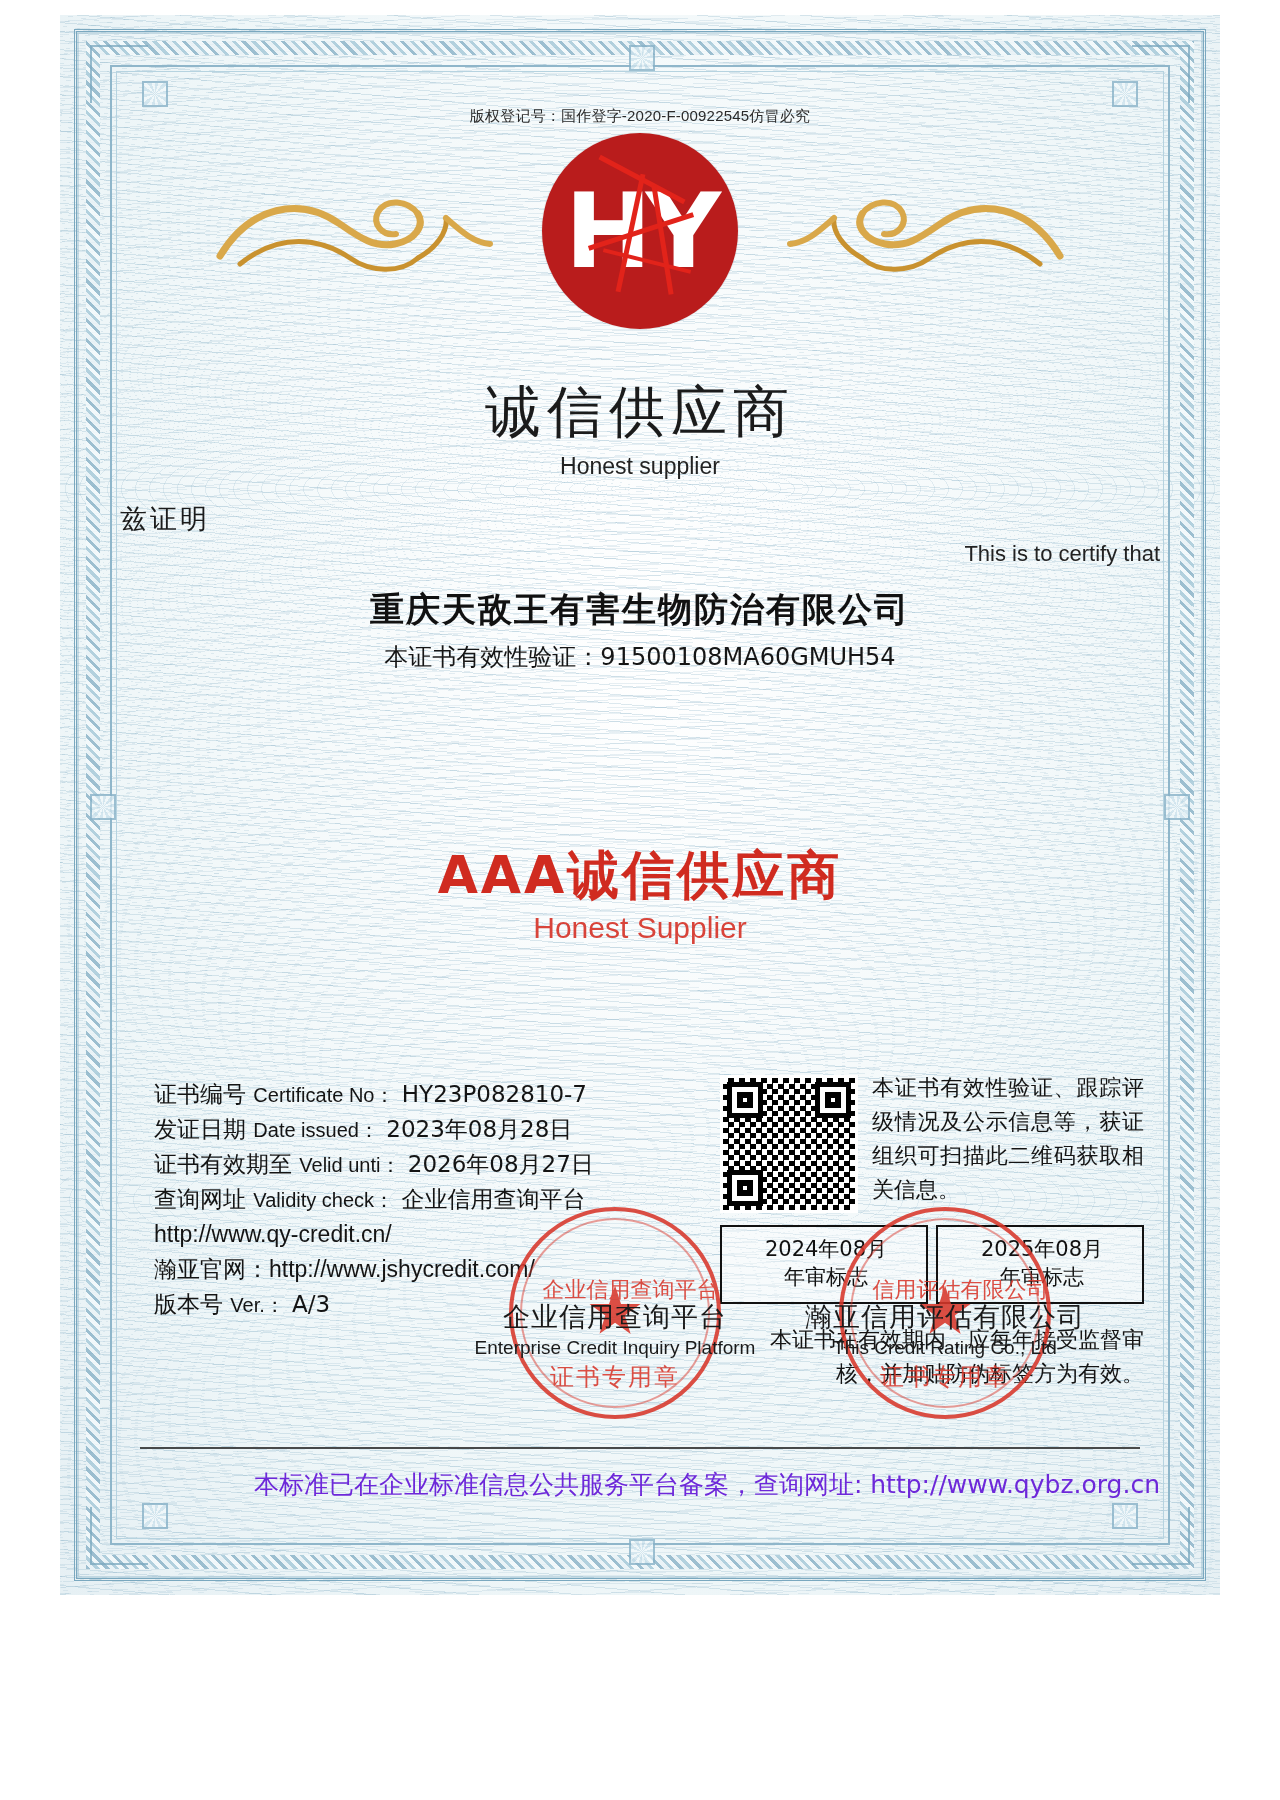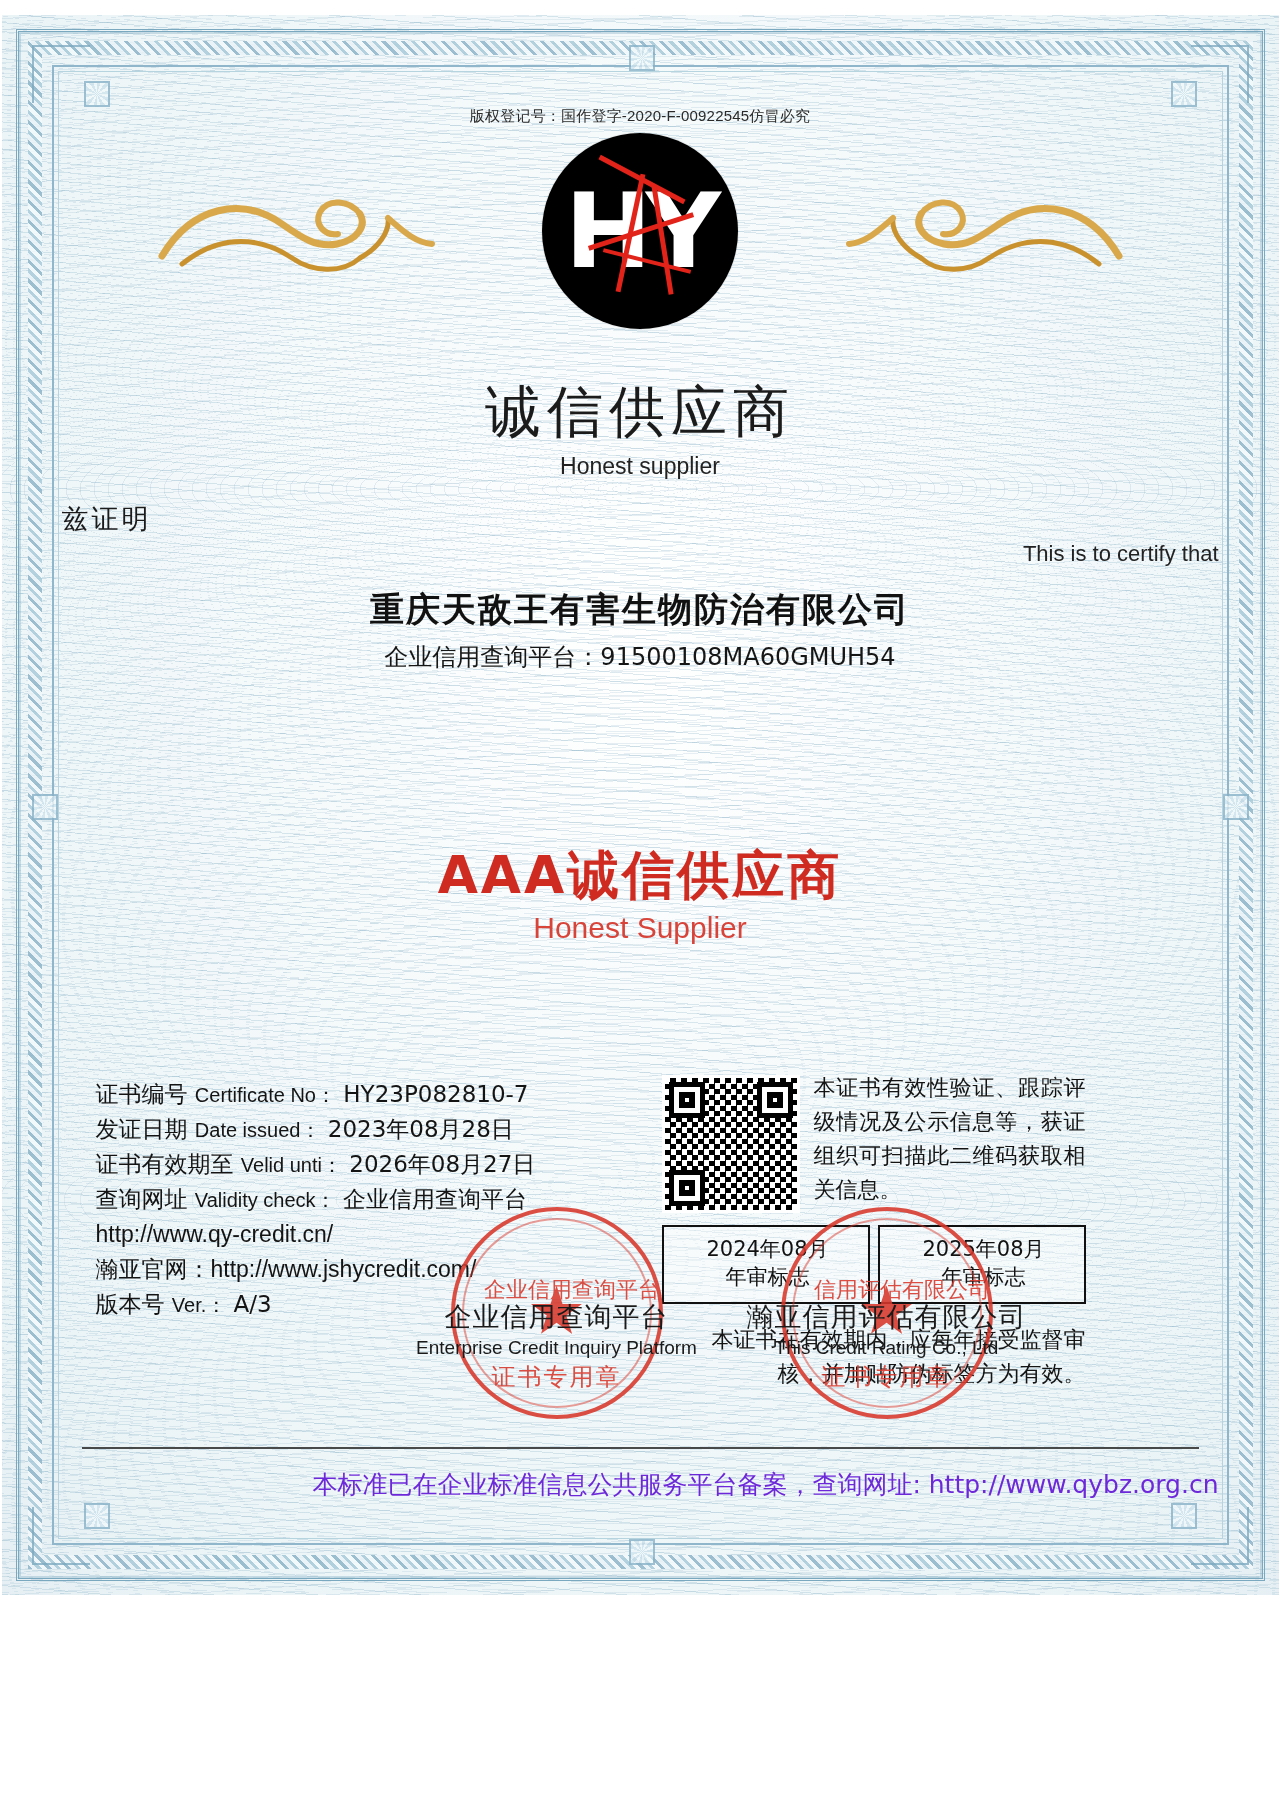--- a/index.html
+++ b/index.html
@@ -11,21 +11,21 @@
   body {
     width: 1280px;
     height: 1800px;
     font-family: "Liberation Sans", sans-serif;
     overflow: hidden;
   }
 
   
   .page {
     position: relative;
-    width: 1277px;
+    width: 1160px;
     height: 1580px;
     margin: 15px auto 0 auto;
     background: #f7fbfc;
     overflow: hidden;
   }
 
   
   .wave-bg {
     position: absolute;
     inset: 0;
@@ -148,21 +148,21 @@
   .flourish.right { right: 90px; transform: scaleX(-1); }
 
   .logo {
     position: absolute;
     left: 50%;
     top: 2px;
     transform: translateX(-50%);
     width: 196px;
     height: 196px;
     border-radius: 50%;
-    background: #000000;
+    background: #b91c1c;
     box-shadow: 0 0 0 1px rgba(0,0,0,.05);
   }
   .logo .hy {
     position: absolute;
     inset: 0;
     display: flex;
     align-items: center;
     justify-content: center;
     color: #ffffff;
     font-size: 104px;
@@ -512,21 +512,21 @@
     </div>
 
     <div class="title-cn">诚信供应商</div>
     <div class="title-en">Honest supplier</div>
 
     <div class="certify-cn">兹证明</div>
     <div class="certify-en">This is to certify that</div>
 
     <div class="company">重庆天敌王有害生物防治有限公司</div>
     <div class="credit-code">
-      <span>企业信用查询平台：</span><span>91500108MA60GMUH54</span>
+      <span>本证书有效性验证：</span><span>91500108MA60GMUH54</span>
     </div>
 
     <div class="award-cn">AAA诚信供应商</div>
     <div class="award-en">Honest Supplier</div>
 
     <div class="details">
       <div class="row">
         <span class="lbl-cn">证书编号</span>
         <span class="lbl-en">Certificate No：</span>
         <span>HY23P082810-7</span>

